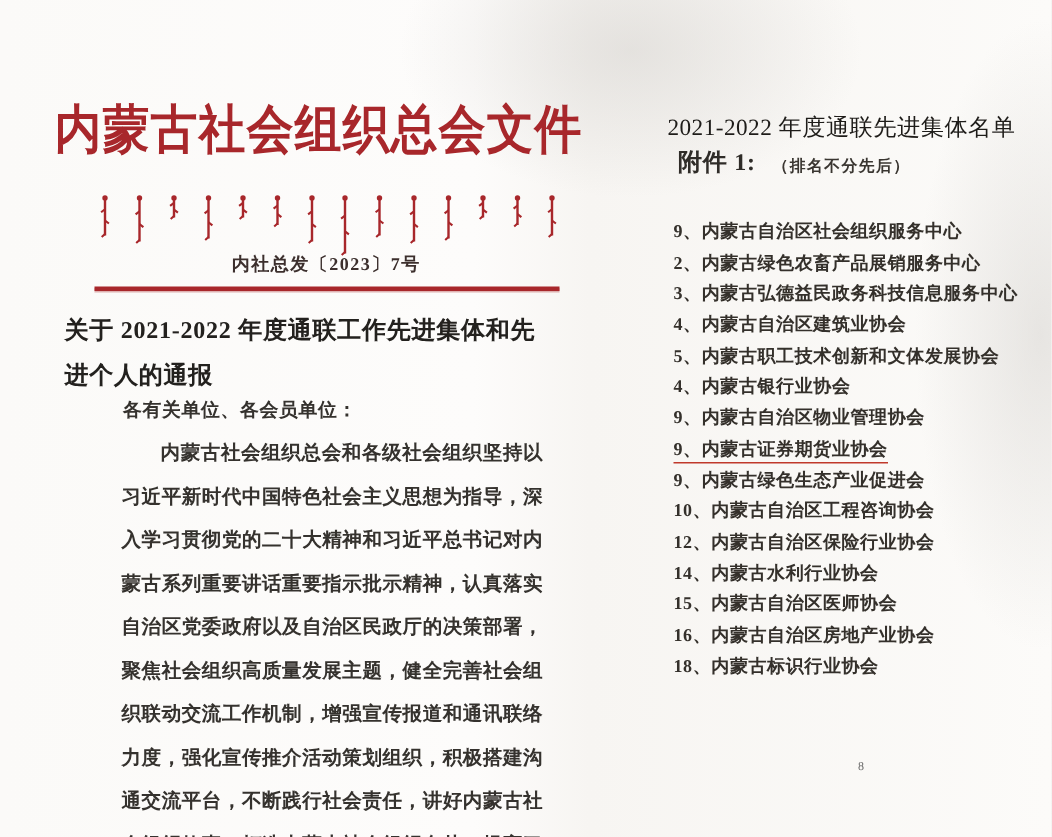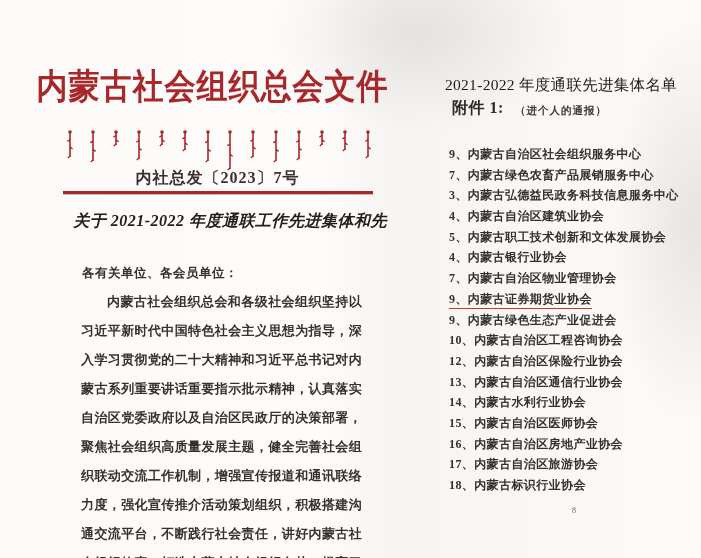--- a/index.html
+++ b/index.html
@@ -30,31 +30,31 @@
     transform:scaleY(1.12);
   }
   .mongolian-row{
     position:absolute;left:66px;top:129px;width:306px;height:46px;
     display:flex;justify-content:space-between;align-items:flex-start;
   }
   .mongolian-row svg{display:block;}
   .doc-number{
     position:absolute;left:35px;top:168px;width:365px;
     text-align:center;color:#3c2f2d;
-    font-size:16px;font-weight:bold;letter-spacing:1px;
+    font-size:12px;font-weight:bold;letter-spacing:1px;
   }
   .red-rule{
     position:absolute;left:63px;top:191px;width:310px;height:3px;
     background:var(--red);
     box-shadow:0 1px 0 rgba(168,39,43,.35);
   }
   .doc-title{
-    position:absolute;left:62px;top:206px;width:325px;
-    text-align:right;color:#23211e;
-    font-size:16px;font-weight:bold;line-height:30px;letter-spacing:.5px;font-style:italic;
+    position:absolute;left:43px;top:206px;width:325px;
+    text-align:left;color:#23211e;
+    font-size:16px;font-weight:bold;line-height:30px;letter-spacing:.5px;
   }
   .salutation{
     position:absolute;left:82px;top:265px;
     color:var(--ink);font-size:12.5px;font-weight:bold;letter-spacing:.5px;
   }
   .body-par{
     position:absolute;left:81px;top:287px;width:281px;
     color:var(--ink);
     font-size:13px;font-weight:bold;line-height:29px;
     text-align:justify;text-justify:inter-character;
@@ -201,47 +201,46 @@
         </svg>
       </span>
     </div>
 
   <div class="doc-number">内社总发〔2023〕7号</div>
 
   <div class="red-rule"></div>
 
   <div class="doc-title">
     <div>关于 2021-2022 年度通联工作先进集体和先</div>
+    <div>进个人的通报</div>
   </div>
 
   <div class="salutation">各有关单位、各会员单位：</div>
 
   <div class="body-par">内蒙古社会组织总会和各级社会组织坚持以习近平新时代中国特色社会主义思想为指导，深入学习贯彻党的二十大精神和习近平总书记对内蒙古系列重要讲话重要指示批示精神，认真落实自治区党委政府以及自治区民政厅的决策部署，聚焦社会组织高质量发展主题，健全完善社会组织联动交流工作机制，增强宣传报道和通讯联络力度，强化宣传推介活动策划组织，积极搭建沟通交流平台，不断践行社会责任，讲好内蒙古社会组织故事，打造内蒙古社会组织名片，提高了自治区社会组织的公信力和美誉度。</div>
 
   <div class="attachment-label">附件 1:</div>
 
   <div class="list-title">2021-2022 年度通联先进集体名单</div>
 
-  <div class="list-subtitle">（进个人的通报）</div>
+  <div class="list-subtitle">（排名不分先后）</div>
 
   <ul class="award-list">
     <li><span>9、内蒙古自治区社会组织服务中心</span></li>
-    <li><span>7、内蒙古绿色农畜产品展销服务中心</span></li>
+    <li><span>2、内蒙古绿色农畜产品展销服务中心</span></li>
     <li><span>3、内蒙古弘德益民政务科技信息服务中心</span></li>
     <li><span>4、内蒙古自治区建筑业协会</span></li>
     <li><span>5、内蒙古职工技术创新和文体发展协会</span></li>
     <li><span>4、内蒙古银行业协会</span></li>
-    <li><span>7、内蒙古自治区物业管理协会</span></li>
+    <li><span>9、内蒙古自治区物业管理协会</span></li>
     <li><span class="red-underline">9、内蒙古证券期货业协会</span></li>
     <li><span>9、内蒙古绿色生态产业促进会</span></li>
     <li><span>10、内蒙古自治区工程咨询协会</span></li>
     <li><span>12、内蒙古自治区保险行业协会</span></li>
-    <li><span>13、内蒙古自治区通信行业协会</span></li>
     <li><span>14、内蒙古水利行业协会</span></li>
     <li><span>15、内蒙古自治区医师协会</span></li>
     <li><span>16、内蒙古自治区房地产业协会</span></li>
-    <li><span>17、内蒙古自治区旅游协会</span></li>
     <li><span>18、内蒙古标识行业协会</span></li>
   </ul>
 
   <div class="page-number">8</div>
 
 </div>
 
 </body></html>

